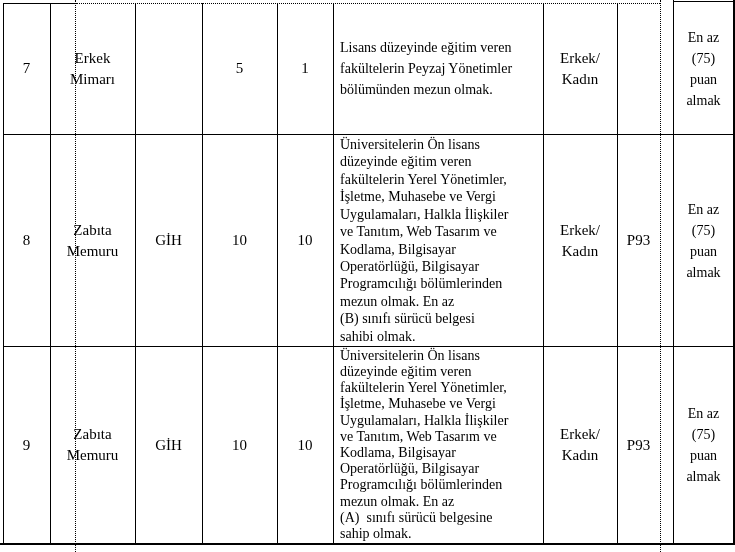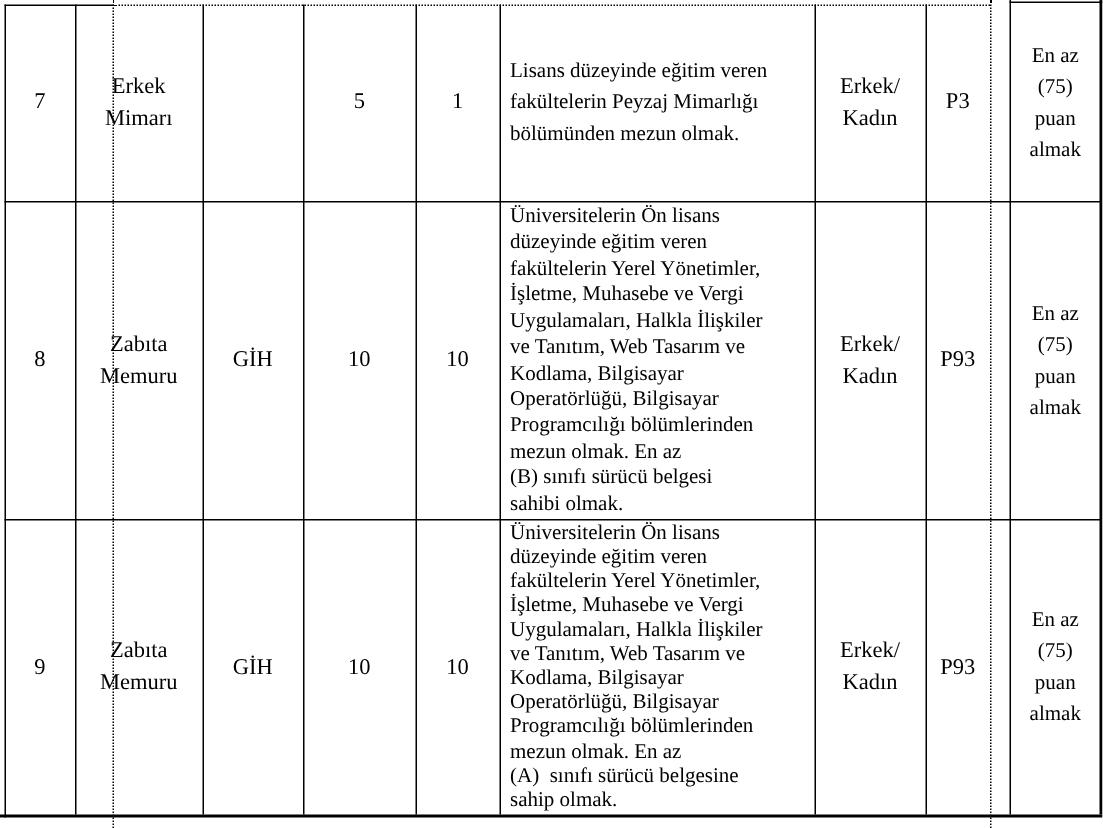--- a/index.html
+++ b/index.html
@@ -66,25 +66,24 @@
 
   <div class="line vdot" style="left:75px;top:0;height:552px"></div>
   <div class="line vdot" style="left:660px;top:0;height:552px"></div>
 
   <div class="cell" style="left:4px;top:4px;width:45px;height:129px">7</div>
   <div class="cell" style="left:51px;top:4px;width:83px;height:129px">Erkek
 Mimarı</div>
   <div class="cell" style="left:203px;top:4px;width:73px;height:129px">5</div>
   <div class="cell" style="left:278px;top:4px;width:54px;height:129px">1</div>
   <div class="cell desc lh1" style="left:334px;top:4px;width:208px;height:129px">Lisans düzeyinde eğitim veren
-fakültelerin Peyzaj Mimarlığı
+fakültelerin Peyzaj Yönetimler
 bölümünden mezun olmak.</div>
   <div class="cell" style="left:544px;top:4px;width:72px;height:129px">Erkek/
 Kadın</div>
-  <div class="cell" style="left:618px;top:4px;width:41px;height:129px">P3</div>
   <div class="cell small" style="left:674px;top:4px;width:59px;height:129px">En az
 (75)
 puan
 almak</div>
 
   <div class="cell" style="left:4px;top:136px;width:45px;height:209px">8</div>
   <div class="cell" style="left:51px;top:136px;width:83px;height:209px">Zabıta
 Memuru</div>
   <div class="cell" style="left:136px;top:136px;width:65px;height:209px">GİH</div>
   <div class="cell" style="left:203px;top:136px;width:73px;height:209px">10</div>

